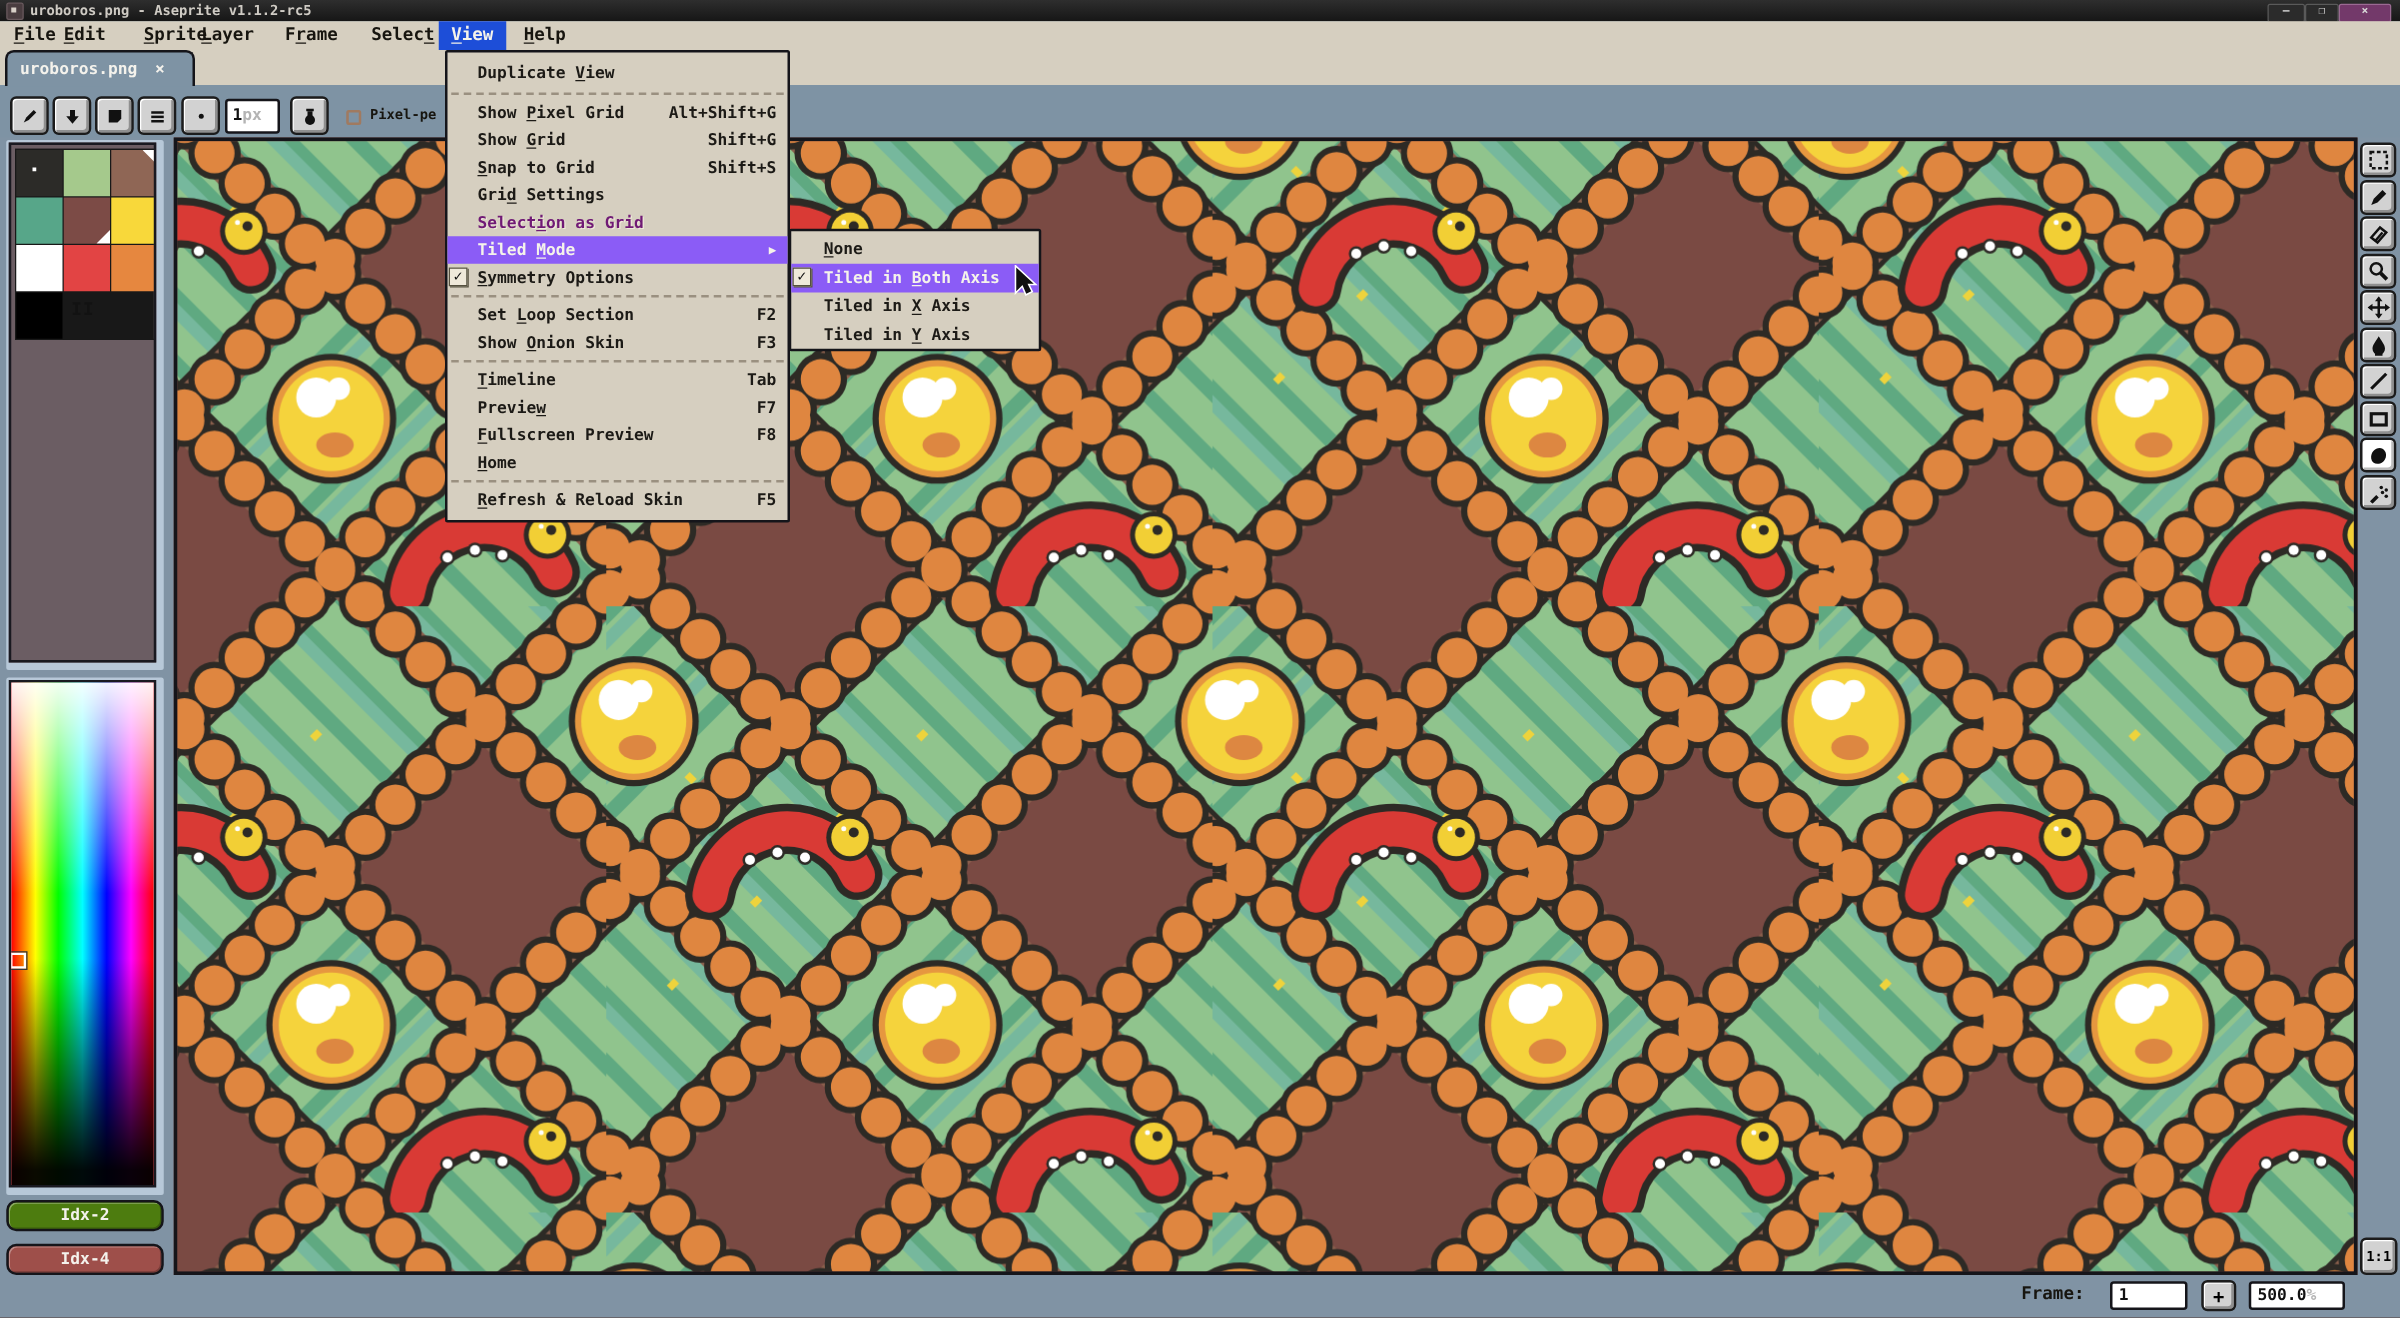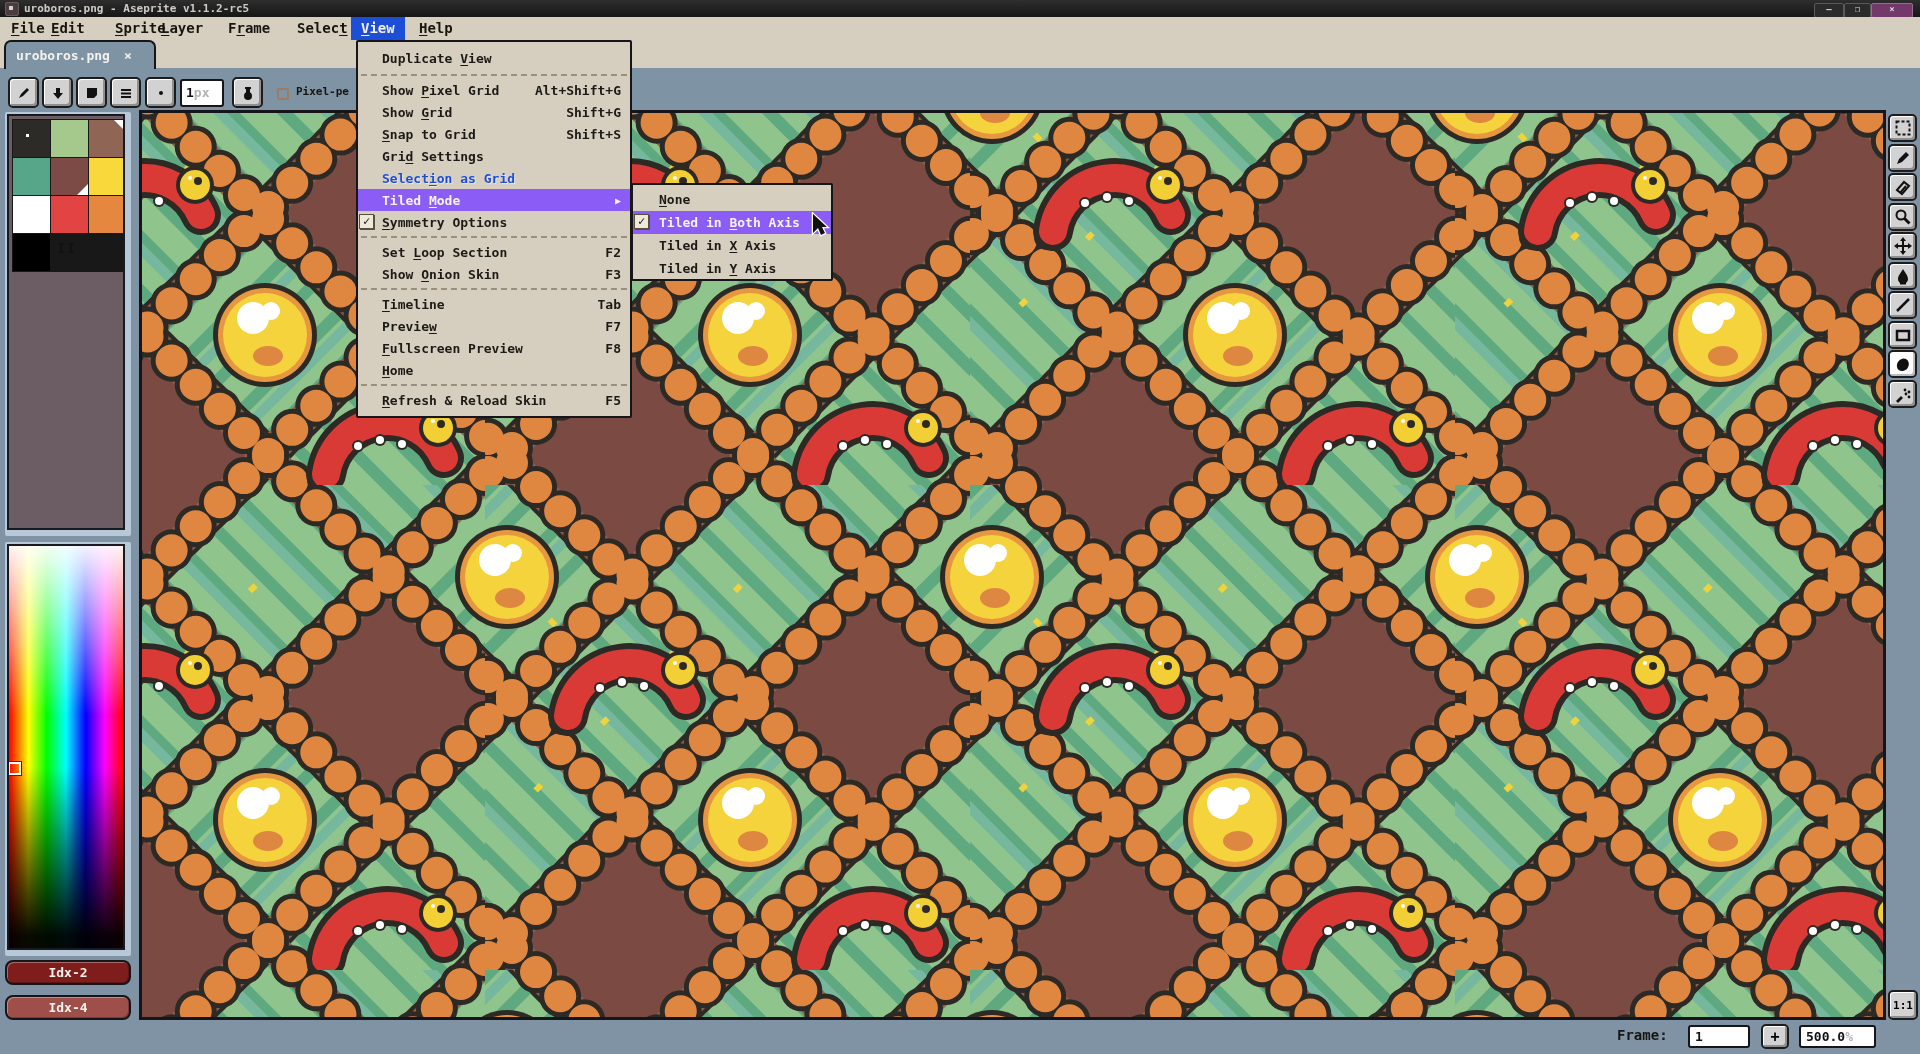--- a/index.html
+++ b/index.html
@@ -60,21 +60,21 @@
            font-size:13px;font-weight:bold;color:#111;line-height:20px;padding-left:5px;}
   #frame-label{position:absolute;left:1617px;top:1027px;font-size:14px;font-weight:bold;color:#17150f;}
   
   #view-menu{left:356px;top:40px;width:276px;height:378px;background:#d6cfc0;border:2px solid #15151a;border-radius:2px;
              box-sizing:border-box;padding-top:3px;z-index:40;}
   .mrow{position:relative;height:22px;display:flex;align-items:center;padding:0 9px 0 24px;
         font-size:13px;font-weight:bold;color:#1c1a16;white-space:pre;}
   .mrow.tall{height:26px;text-align:right;}
   .mrow .msc{margin-left:auto;}
   .mrow.hl,.smrow.hl{background:#8b5cf6;color:#f5f3ea;}
-  .mrow.dis{color:#1d4ed8;text-shadow:1px 1px 0 #efe9da;}
+  .mrow.dis{color:#701a75;text-shadow:1px 1px 0 #efe9da;}
   .sep{height:8px;position:relative;}
   .sep:before{content:"";position:absolute;left:3px;right:3px;top:3px;border-top:2px dashed #9a9080;}
   .mck{position:absolute;left:1px;top:3px;width:15px;height:15px;background:#efe9da;border:1px solid #55503f;
        box-shadow:1px 1px 0 #55503f;box-sizing:border-box;font-size:12px;line-height:13px;text-align:center;color:#111;}
   .marr{margin-left:auto;font-size:10px;}
   #tiled-submenu{left:631px;top:183px;width:202px;height:98px;background:#d6cfc0;border:2px solid #15151a;border-radius:2px;
                  box-sizing:border-box;padding-top:3px;z-index:41;}
   .smrow{position:relative;height:23px;display:flex;align-items:center;padding:0 10px 0 26px;
          font-size:13px;font-weight:bold;color:#1c1a16;white-space:pre;}
   #cursor{left:810px;top:212px;z-index:60;}
@@ -171,21 +171,21 @@
     </div>
   </div>
 
   <div class="sunken" style="left:5px;top:542px;width:122px;height:410px;">
     <div class="inner" style="width:118px;height:406px;box-sizing:border-box;">
       <div id="spectrum"></div>
       <div id="spec-marker"></div>
     </div>
   </div>
 
-  <div class="idxbtn" style="top:960px;background:#7f1d1d;">Idx-2</div>
+  <div class="idxbtn" style="top:960px;background:#4d7c0f;">Idx-2</div>
   <div class="idxbtn" style="top:995px;background:#9e4f4a;">Idx-4</div>
 
   <div id="canvas" class="abs">
     <svg width="1920" height="1054" style="position:absolute;left:-142px;top:-113px;">
       <defs>
         <pattern id="snakes" width="485" height="485" patternUnits="userSpaceOnUse">
           <rect width="485" height="485" fill="#7a4a43"></rect>
 
           <g stroke-linecap="butt" fill="none">
             <line x1="-600" y1="-530" x2="1100" y2="1170" stroke="#2d2a25" stroke-width="146"></line>

